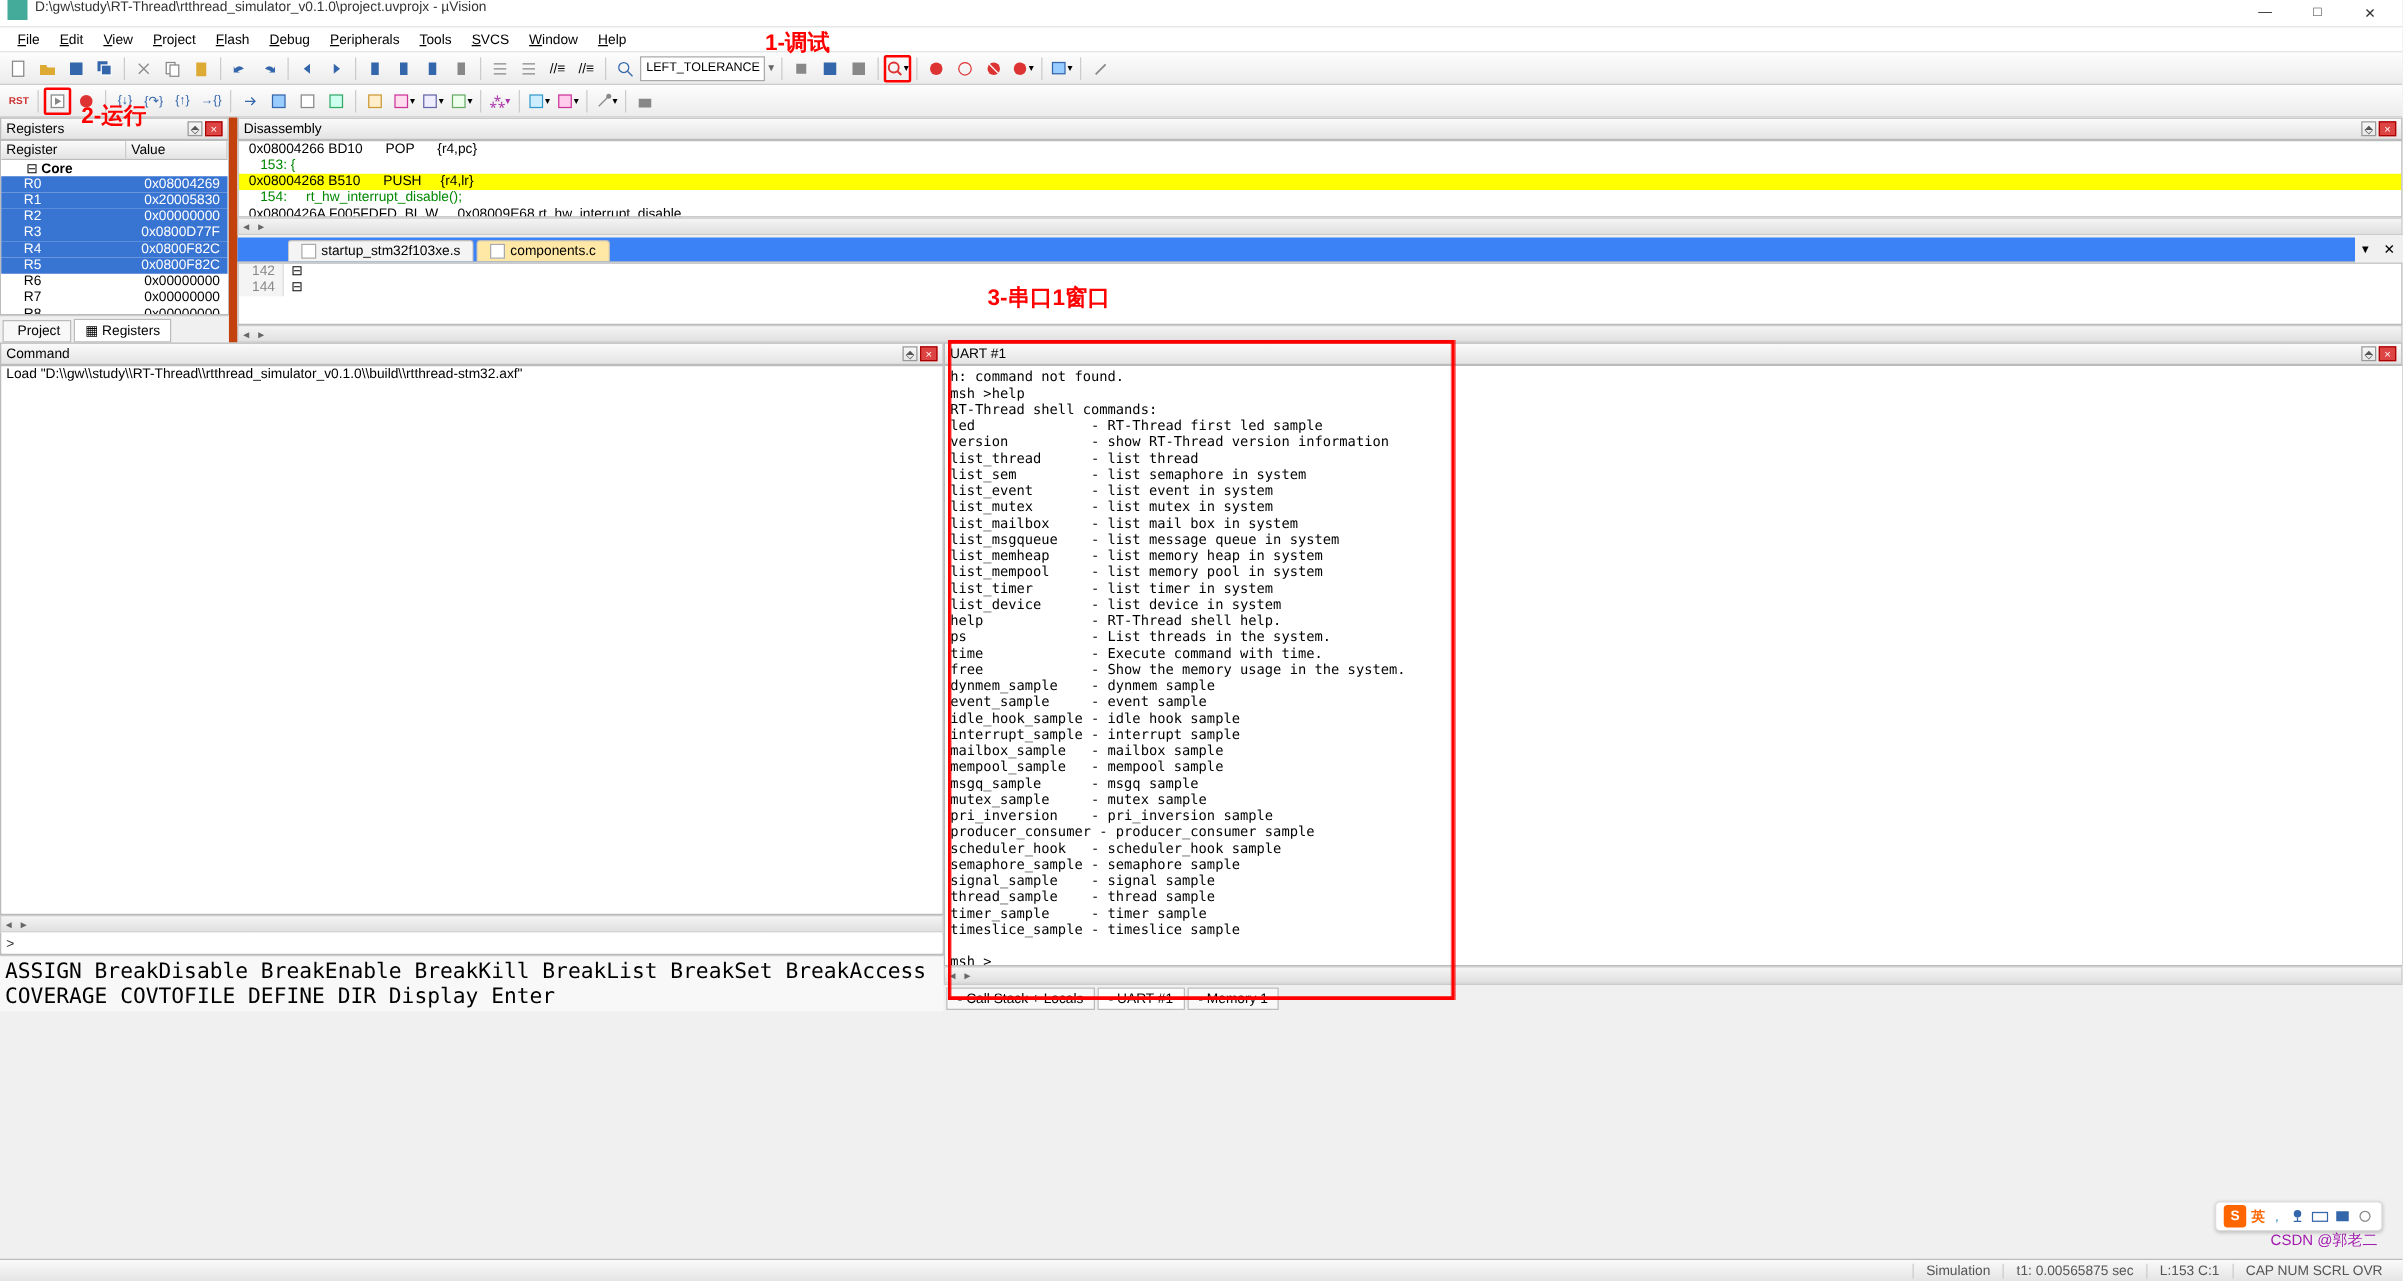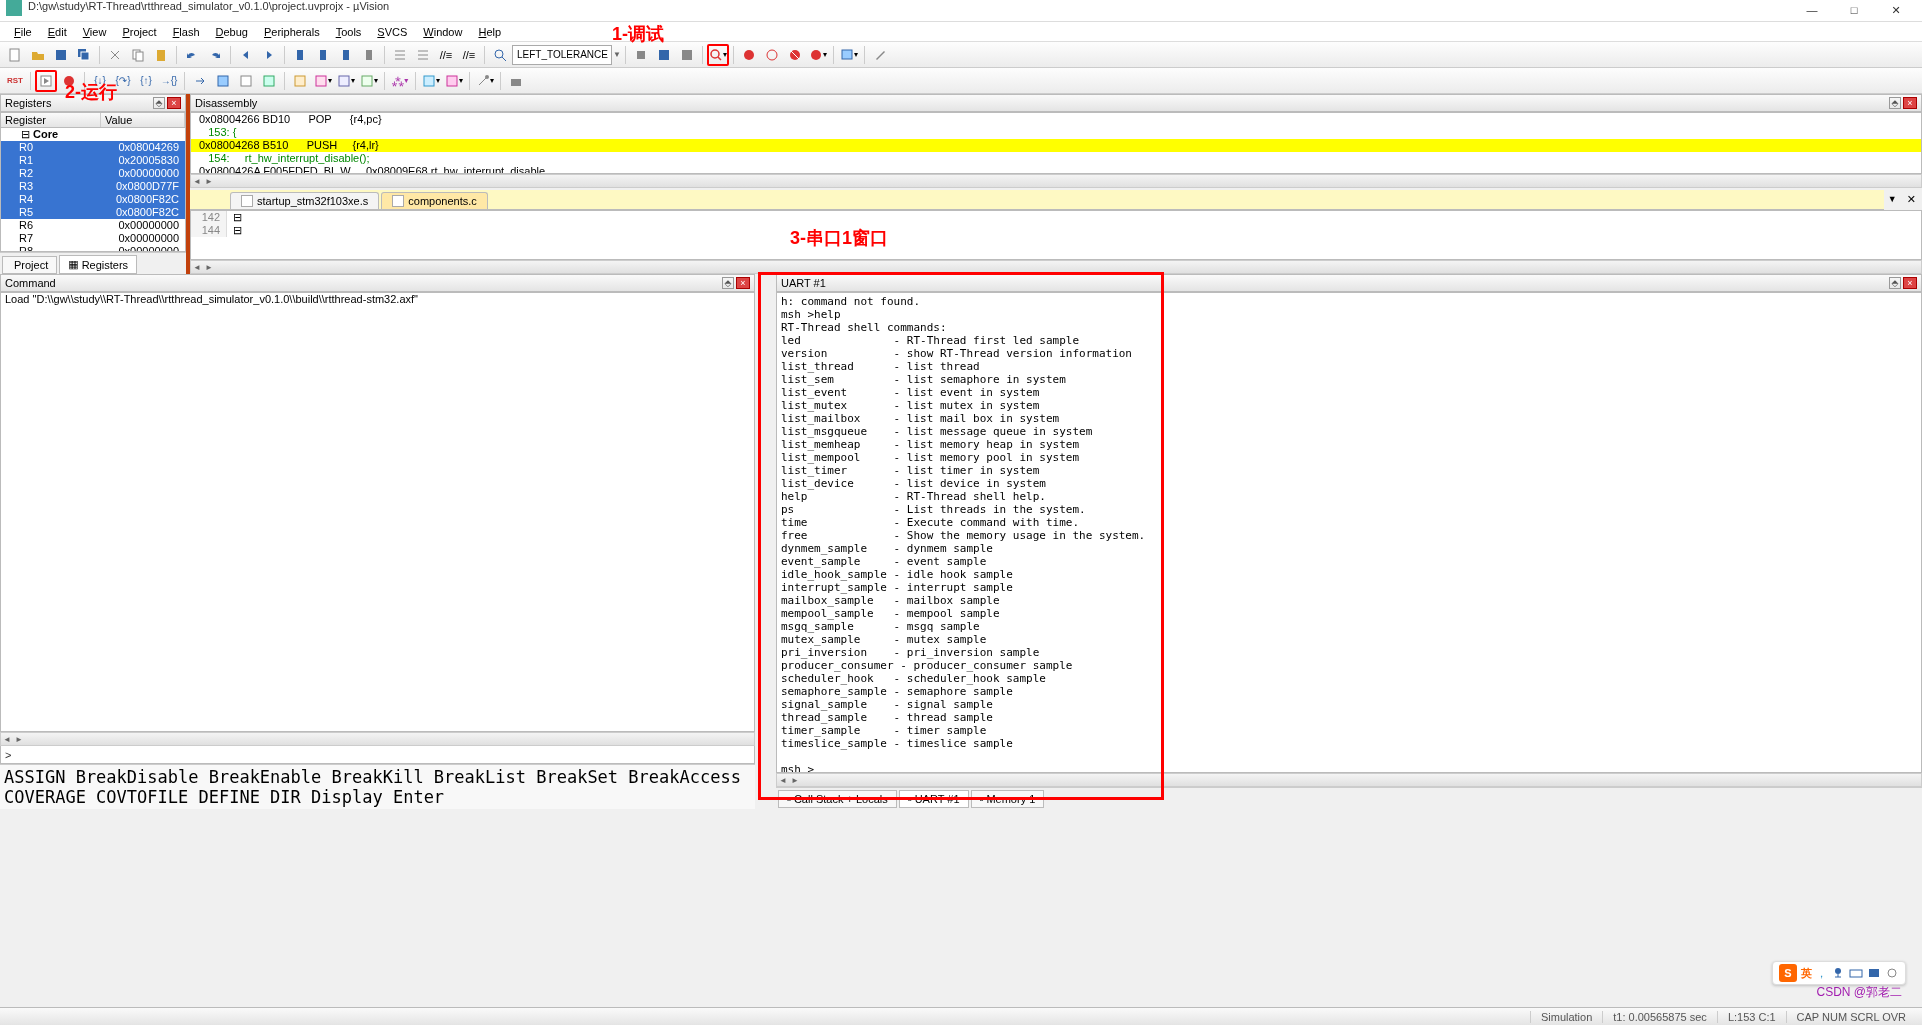--- a/index.html
+++ b/index.html
@@ -21,56 +21,56 @@
 .redbox { border: 2px solid red !important; }
 
 .annotation { position: absolute; color: red; font-size: 18px; font-weight: bold; font-family: "Microsoft YaHei", sans-serif; pointer-events:none; z-index:100; }
 
 .main { display: flex; height: 180px; }
 .panel { display: flex; flex-direction: column; }
 .panel-header { height: 18px; background: linear-gradient(#fafafa,#e4e4e4); border: 1px solid #bbb; display: flex; align-items: center; padding: 0 4px; font-size: 11px; }
 .panel-header .pbtns { margin-left: auto; display: flex; gap: 2px; }
 .pbtn { width: 12px; height: 12px; font-size: 9px; display: flex; align-items: center; justify-content: center; color: #555; border:1px solid #999;}
 
-.registers { width: 190px; border-right: 4px solid #c2410c; }
+.registers { width: 190px; border-right: 7px solid #c2410c; }
 .reg-table { flex:1; overflow:auto; background:#fff; border:1px solid #bbb; font-family: Consolas, monospace; font-size: 11px; }
 .reg-hdr { display:flex; background: linear-gradient(#fafafa,#e4e4e4); border-bottom:1px solid #bbb; }
 .reg-hdr div { padding:1px 4px; border-right:1px solid #ccc; }
 .reg-row { display:flex; padding:0 2px; line-height: 13px; }
 .reg-row.sel { background:#3874d1; color:#fff; }
 .reg-name { width: 100px; padding-left: 16px;}
 .reg-val { flex:1; text-align: right; padding-right:4px; }
 .reg-tree { padding-left:20px; }
 .tree-toggle { width:12px; display:inline-block; }
 
 .disasm { flex: 1; }
 .disasm-body { flex:1; background:#fff; border:1px solid #bbb; font-family: Consolas, monospace; font-size:11px; overflow:hidden; position:relative;}
 .disasm-line { white-space: pre; padding: 0 8px; line-height:13px; }
 .disasm-line.hl { background: #ffff00; }
 .disasm-line .green { color: #080; }
 
-.src-tabs { height: 20px; display: flex; align-items: flex-end; gap: 2px; margin-top: 2px; padding-left: 40px; background:#fef9c3; border-bottom:1px solid #bbb;}
+.src-tabs { height: 20px; display: flex; align-items: flex-end; gap: 2px; margin-top: 2px; padding-left: 40px; background:#3b82f6; border-bottom:1px solid #bbb;}
 .src-tab { padding: 2px 10px; background: #f4f4f4; border: 1px solid #bbb; border-bottom: none; border-radius: 3px 3px 0 0; display: flex; align-items: center; gap: 4px; font-size:11px;}
 .src-tab.active { background: #ffe8a6; }
 .src-tab .fileicon { width:12px; height:12px; background:#fff; border:1px solid #aaa;}
 .src-body { background: #fff; border:1px solid #bbb; font-family: Consolas, monospace; font-size: 11px; height: 50px; overflow:hidden;}
 .src-line { display: flex; line-height: 13px; }
 .src-gutter { width: 36px; text-align: right; padding-right: 6px; color: #888; background:#f4f4f4; border-right:1px solid #ddd;}
 .src-text { padding-left: 6px; white-space: pre; }
 .src-text .kw { color: #00f; }
 
 .bottom-row { display: flex; }
 .command-panel { width: 755px; display:flex; flex-direction:column; }
 .cmd-body { flex:1; background:#fff; border:1px solid #bbb; font-family: Consolas, monospace; font-size:11px; padding: 0 4px; overflow:auto;}
 .cmd-input-row { display:flex; align-items:center; border:1px solid #bbb; border-top:none; background:#fff; height:18px;}
 .cmd-input-row .prompt{ padding:0 4px; color:#333;}
 .cmd-input-row input { flex:1; border:none; outline:none; font-family:Consolas,monospace; font-size:11px;}
 .assign-line { font-family: Consolas, monospace; font-size:17px; padding:2px 4px; background:#f8f8f8; border-top:1px solid #ccc;}
 
-.uart-panel { flex:1; display:flex; flex-direction:column;padding-left:21px; }
+.uart-panel { flex:1; display:flex; flex-direction:column; }
 .uart-body { flex:1; background:#fff; border:1px solid #bbb; font-family: Consolas, monospace; font-size:11px; padding: 2px 4px; overflow:auto; line-height:13px; white-space:pre;}
 
 .bottom-tabs-strip { height:22px; display:flex; align-items:center; border-top:1px solid #ccc; background:#f0f0f0;}
 .btab { padding: 2px 8px; border:1px solid #bbb; background:#f8f8f8; margin-left:2px; font-size:11px; display:flex; align-items:center; gap:3px;}
 .btab.active { background:#fff; }
 
 .leftbottabs { height: 22px; display:flex; align-items:flex-end; border-top:1px solid #ccc; background:#f0f0f0; }
 
 .statusbar { position:absolute; bottom:0; left:0; right:0; height:18px; background:linear-gradient(#fafafa,#e4e4e4); border-top:1px solid #bbb; display:flex; align-items:center; font-size:10px; color:#555; padding:0 6px; }
 .statusbar .sb-seg { padding: 0 10px; border-left:1px solid #ccc;}

